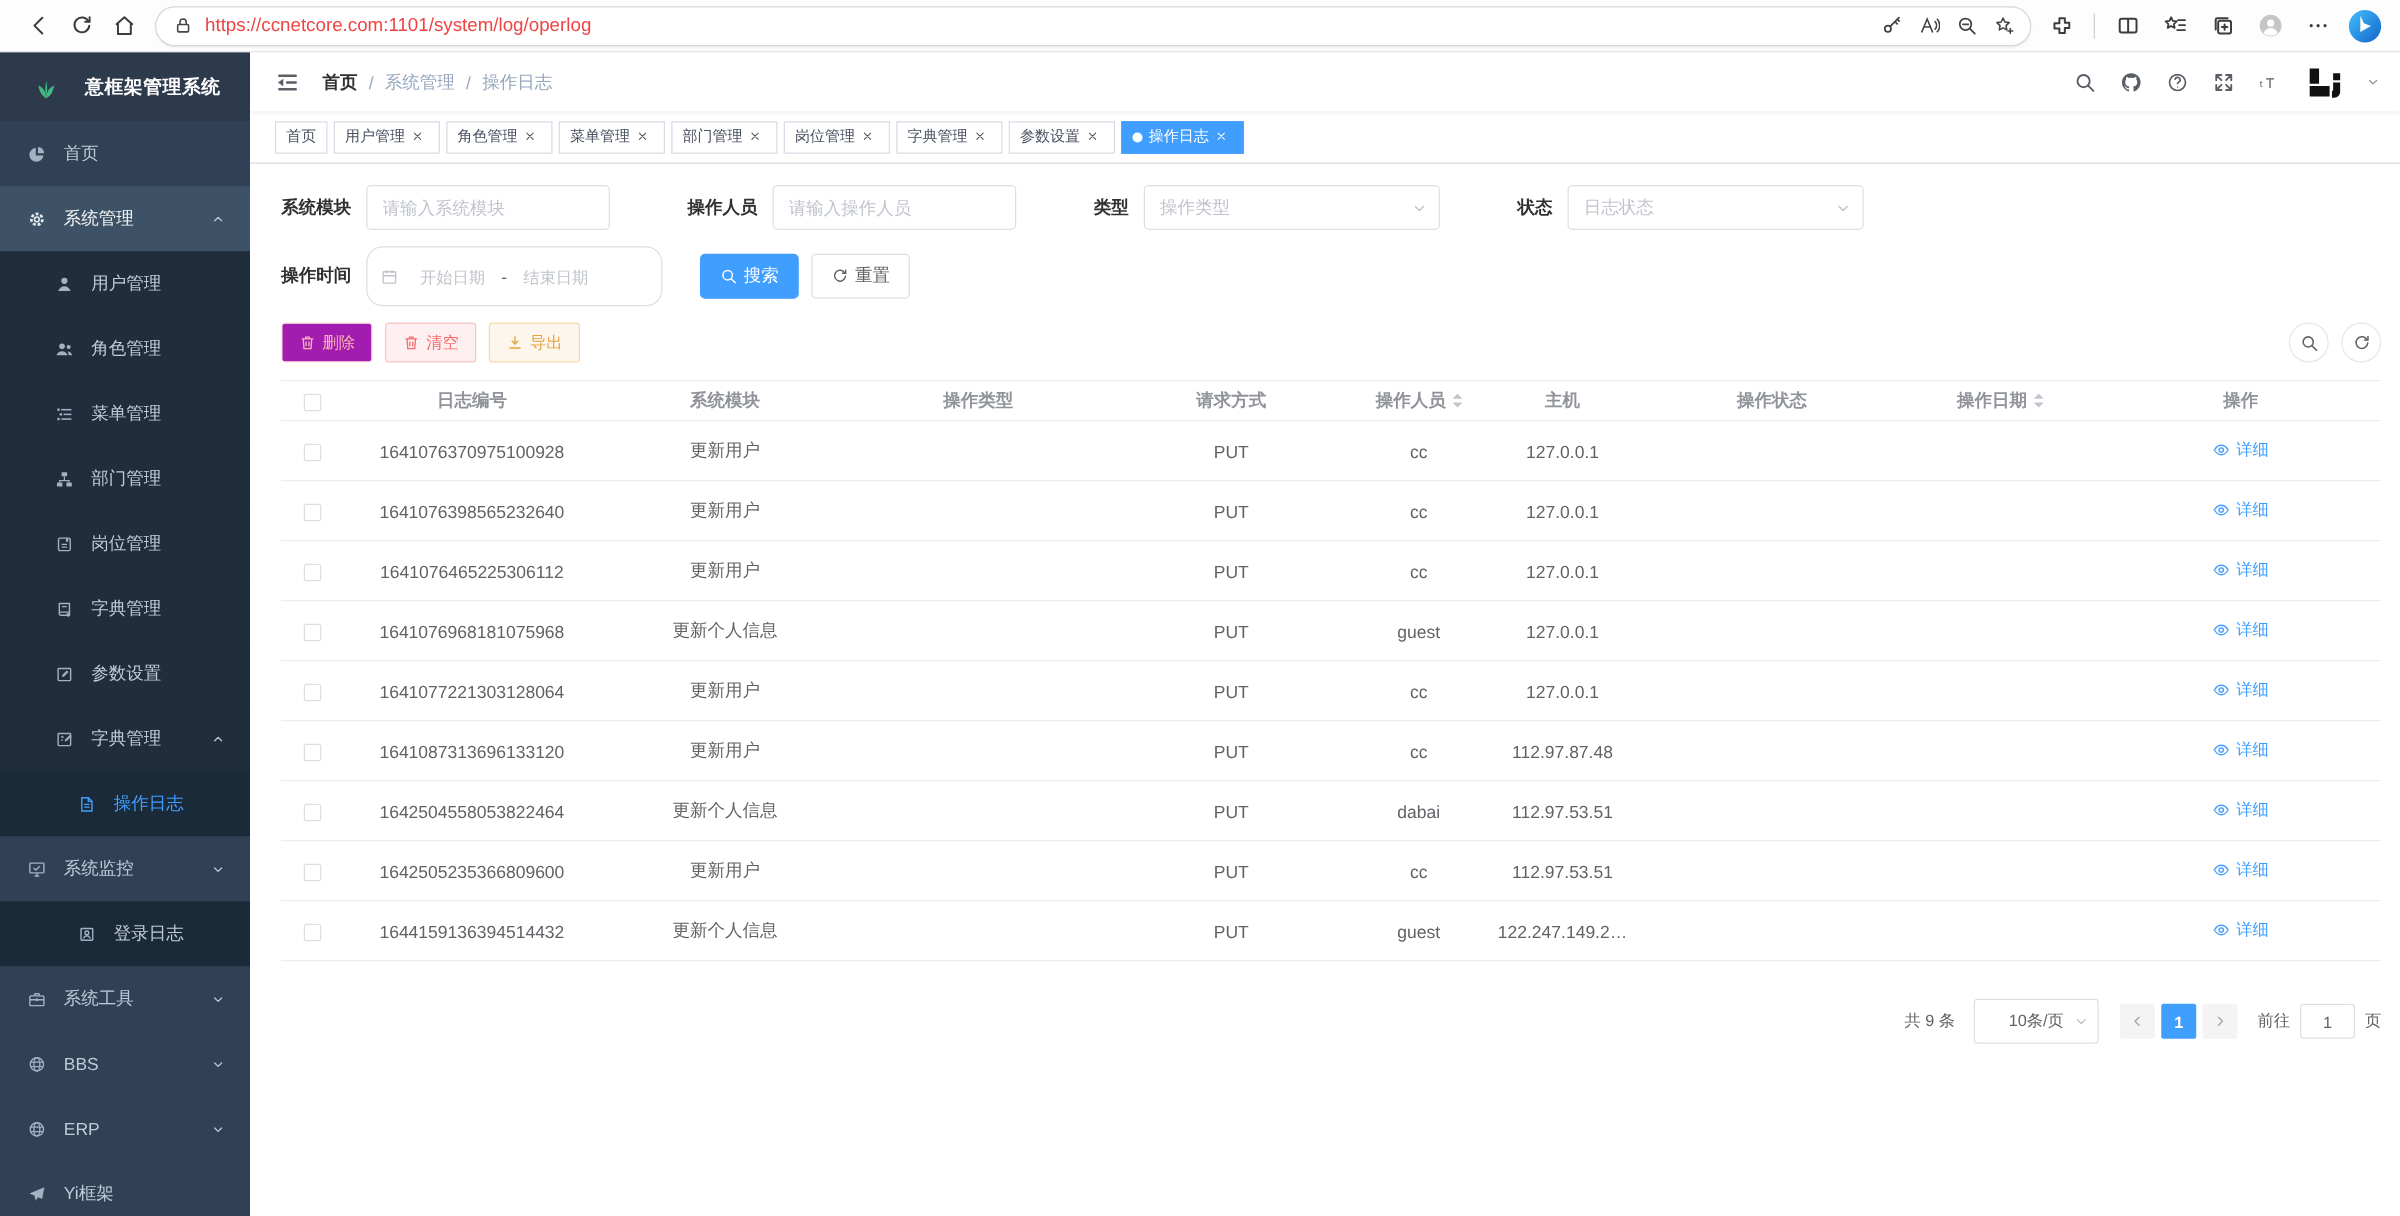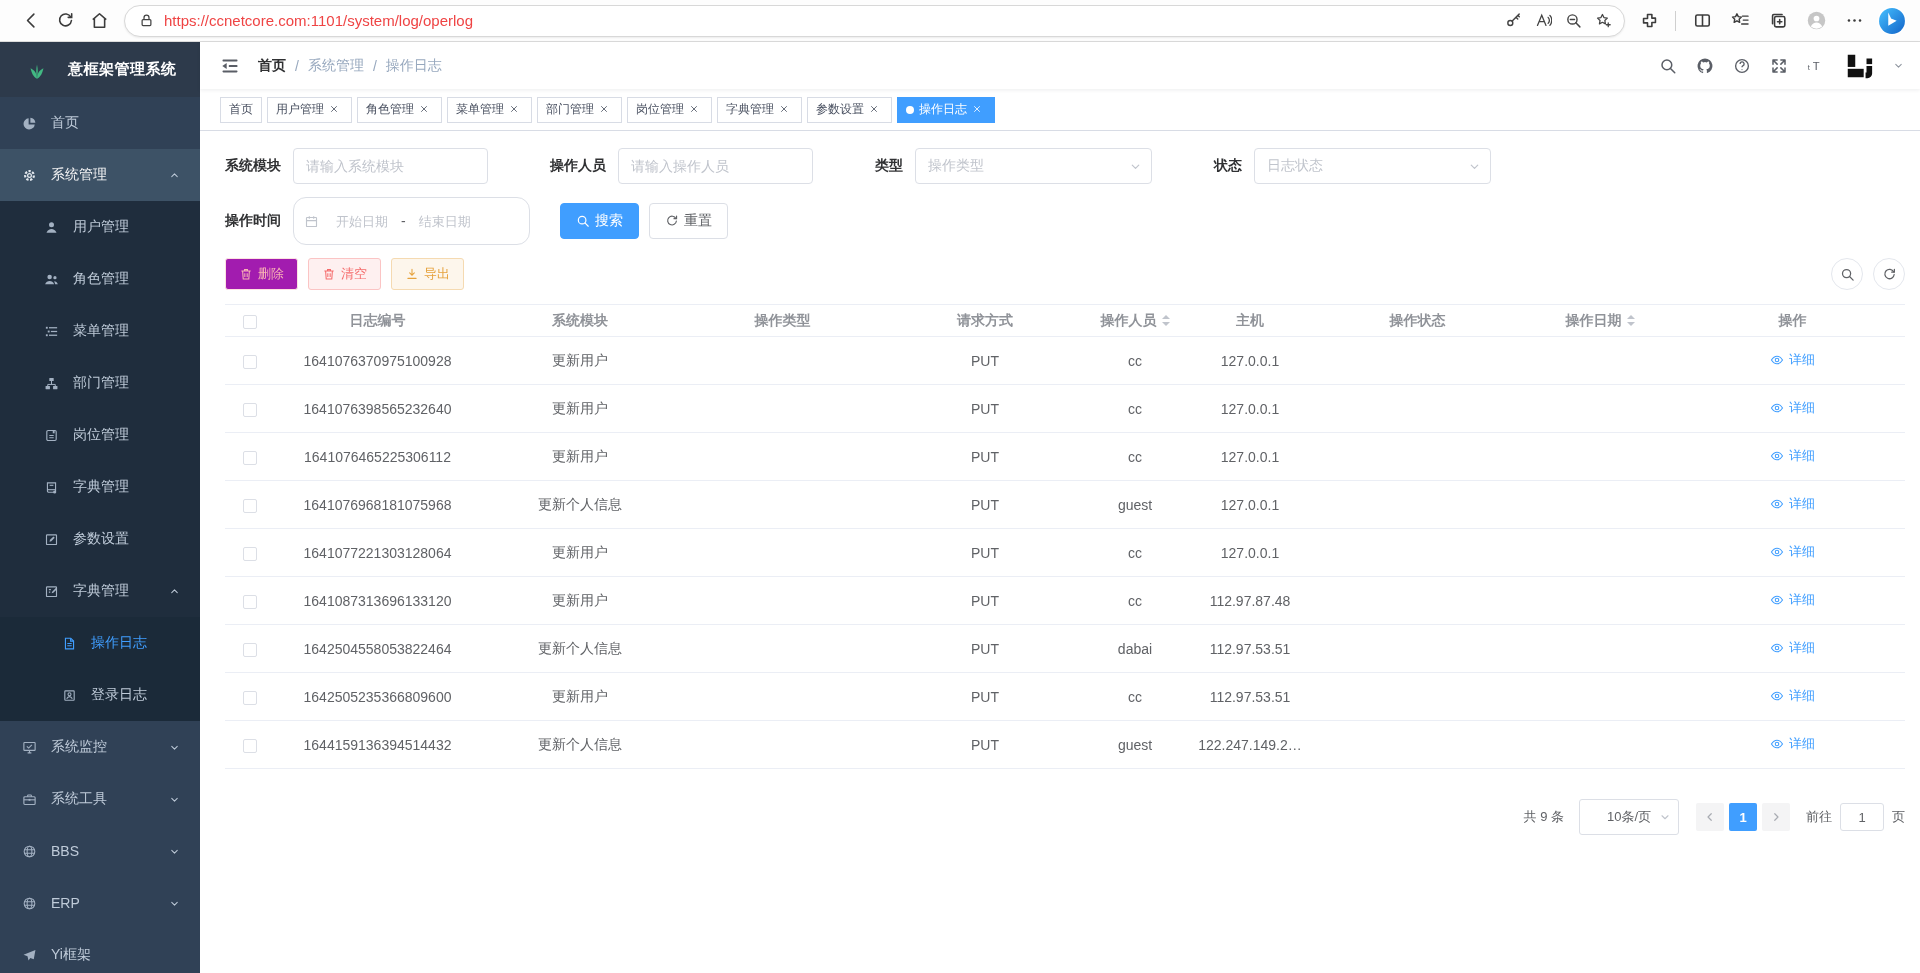--- a/index.html
+++ b/index.html
@@ -405,44 +405,44 @@
         <div class="menu-item lv3 active">
           <span class="icon mi-icon">
             <svg viewBox="0 0 24 24" fill="none" stroke="currentColor" stroke-width="1.8">
               <path d="M5.5 3.5h8.5l4.5 4.5v12.5h-13z"></path>
               <path d="M13.8 3.7v4.5h4.5"></path>
               <path d="M8.5 12h7M8.5 15.5h7"></path>
             </svg>
           </span>
           <span class="mi-label">操作日志</span>
         </div>
+        <div class="menu-item lv1">
+          <span class="icon mi-icon">
+            <svg viewBox="0 0 24 24" fill="none" stroke="currentColor" stroke-width="1.8">
+              <rect x="3" y="4" width="18" height="12.5" rx="1"></rect>
+              <path d="M9 20.5h6M12 16.5v4"></path>
+              <path d="M7.8 10.3l2.8 2.6 5.2-5"></path>
+            </svg>
+          </span>
+          <span class="mi-label">系统监控</span>
+          <span class="icon mi-arrow">
+            <svg viewBox="0 0 24 24" fill="none" stroke="currentColor" stroke-width="2.2" stroke-linecap="round" stroke-linejoin="round">
+              <path d="M6 9.5l6 6 6-6"></path>
+            </svg>
+          </span>
+        </div>
         <div class="menu-item lv3">
           <span class="icon mi-icon">
             <svg viewBox="0 0 24 24" fill="none" stroke="currentColor" stroke-width="1.8">
               <rect x="4.5" y="4.5" width="15" height="15" rx="1"></rect>
               <circle cx="12" cy="10" r="2.4"></circle>
               <path d="M7.5 17.3c1.2-2.5 2.9-3.5 4.5-3.5s3.3 1 4.5 3.5"></path>
             </svg>
           </span>
           <span class="mi-label">登录日志</span>
-        </div>
-        <div class="menu-item lv1">
-          <span class="icon mi-icon">
-            <svg viewBox="0 0 24 24" fill="none" stroke="currentColor" stroke-width="1.8">
-              <rect x="3" y="4" width="18" height="12.5" rx="1"></rect>
-              <path d="M9 20.5h6M12 16.5v4"></path>
-              <path d="M7.8 10.3l2.8 2.6 5.2-5"></path>
-            </svg>
-          </span>
-          <span class="mi-label">系统监控</span>
-          <span class="icon mi-arrow">
-            <svg viewBox="0 0 24 24" fill="none" stroke="currentColor" stroke-width="2.2" stroke-linecap="round" stroke-linejoin="round">
-              <path d="M6 9.5l6 6 6-6"></path>
-            </svg>
-          </span>
         </div>
         <div class="menu-item lv1">
           <span class="icon mi-icon">
             <svg viewBox="0 0 24 24" fill="none" stroke="currentColor" stroke-width="1.8">
               <rect x="3" y="7.5" width="18" height="12.5" rx="1.5"></rect>
               <path d="M9 7.5V5.8a1 1 0 0 1 1-1h4a1 1 0 0 1 1 1v1.7"></path>
               <path d="M3 12.5h18"></path>
               <path d="M10.5 11h3v3h-3z" fill="currentColor" stroke="none"></path>
             </svg>
           </span>

